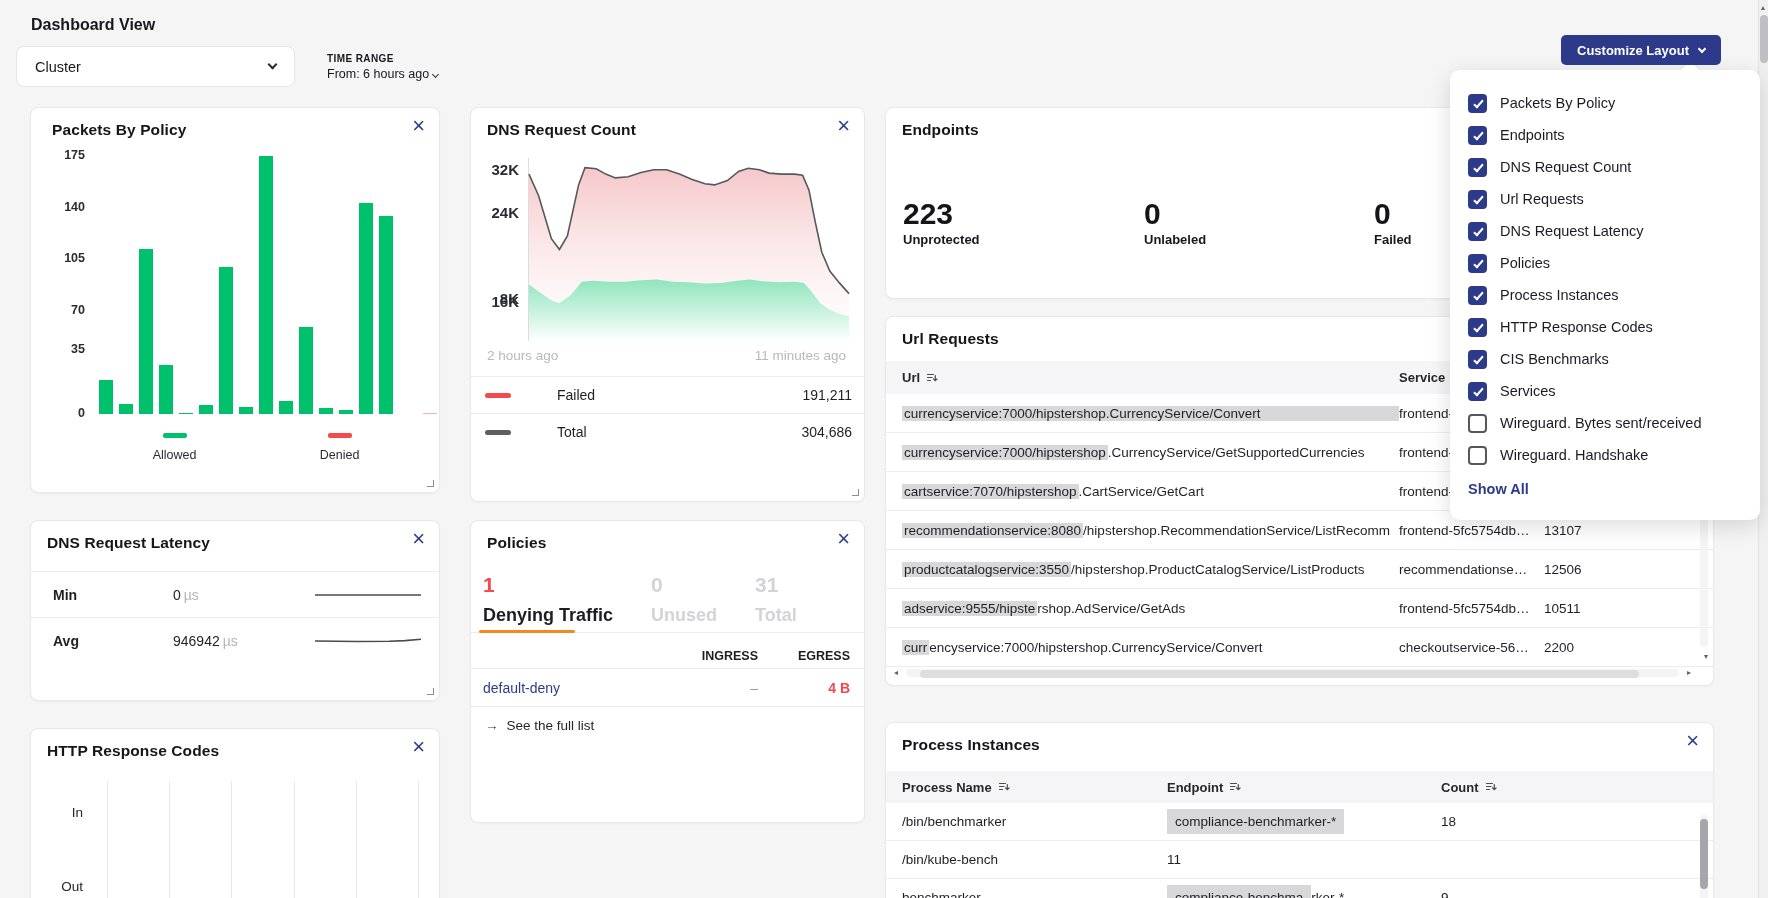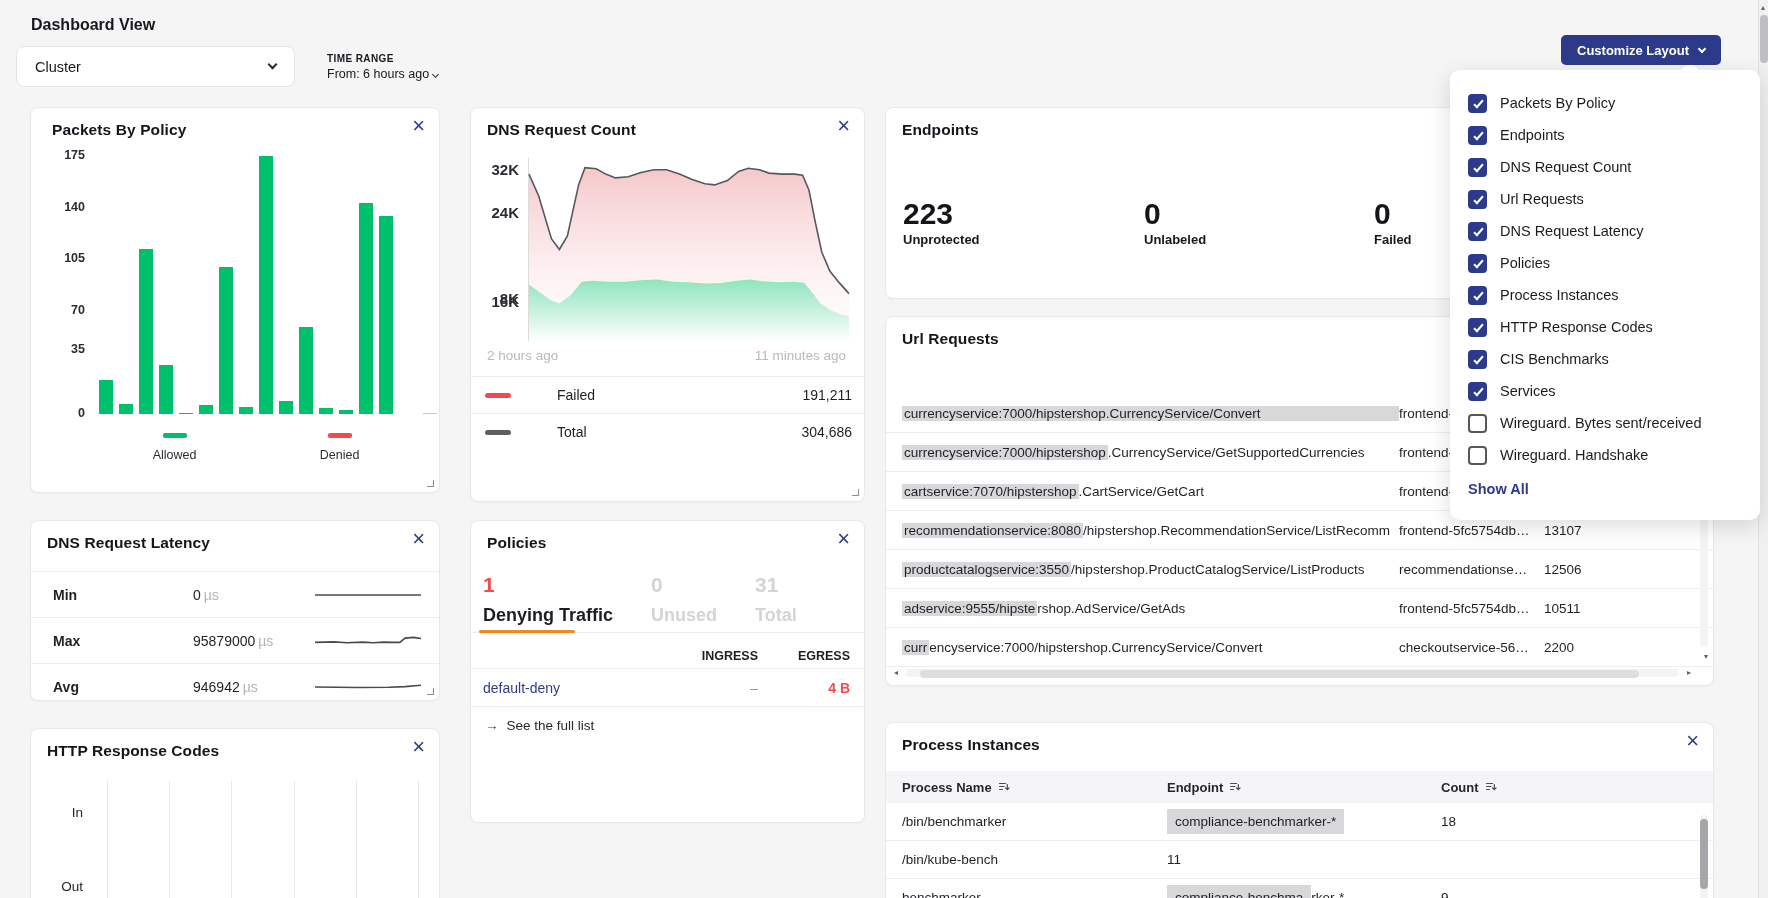--- a/index.html
+++ b/index.html
@@ -84,21 +84,21 @@
   #url-body .svc { overflow:hidden; white-space:nowrap; }
   #proc-head { top:48px; height:32px; grid-template-columns:265px 274px 1fr; padding-left:16px; }
   #proc-body { position:absolute; left:0; top:80px; width:100%; }
   #proc-body .t-row { height:38px; grid-template-columns:265px 274px 1fr; padding-left:16px; }
   .ep-hl-box { display:inline-block; padding:5px 8px 5px 8px; }
 
   
   #lat-rows { position:absolute; left:0; top:50px; width:100%; border-top:1px solid #ededef; }
   .lat-row { display:flex; align-items:center; height:46px; border-bottom:1px solid #ededef; padding:0 16px 0 22px; }
   .lat-row:last-child { border-bottom:none; }
-  .lat-label { width:140px; font-size:14px; font-weight:600; color:#1f1f26; }
+  .lat-label { width:120px; font-size:14px; font-weight:600; color:#1f1f26; }
   .lat-val { font-size:14px; color:#1f1f26; }
   .lat-unit { color:#b4b4b9; margin-left:3px; }
   .lat-spark { margin-left:auto; }
 
   
   .pol-tabs { position:absolute; left:12px; top:52px; display:flex; gap:38px; }
   .pol-tab { cursor:pointer; }
   .pol-num { font-size:21px; font-weight:700; line-height:24px; }
   .pol-lbl { font-size:18px; font-weight:700; margin-top:8px; }
   .pol-tab.active .pol-num { color:#f4494e; }
@@ -249,20 +249,35 @@
         <div class="ep-stat">
           <div class="ep-num">0</div>
           <div class="ep-label">Failed</div>
         </div>
       </div>
   </div>
 
   <div class="widget" id="w-url">
     <div class="w-title">Url Requests</div>
     <div class="w-close">×</div>
+    <div class="t-head" id="url-head">
+      <div class="th">
+          <span>Url</span>
+        <svg class="sort" width="12" height="12" viewBox="0 0 12 12">
+            <path d="M1.5 2.5h6M1.5 5.5h4.5M1.5 8.5h3" stroke="#4a4a50" stroke-width="1.2" stroke-linecap="round" fill="none"></path>
+            <path d="M9.3 3.5v5.2m0 0l-1.7-1.7m1.7 1.7l1.7-1.7" stroke="#4a4a50" stroke-width="1.2" stroke-linecap="round" stroke-linejoin="round" fill="none"></path>
+          </svg>
+      </div>
+      <div class="th">
+          <span>Service</span>
+        </div>
+      <div class="th">
+          <span>Count</span>
+        </div>
+    </div>
     <div id="url-body">
         <div class="t-row">
           <div class="cell-clip"><span class="hl" style="padding: 5px 147px 5px 2px;">currencyservice:7000/hipstershop.CurrencyService/Convert</span><span></span></div>
           <div class="svc">frontend-5fc5754db…</div>
           <div></div>
         </div>
         <div class="t-row">
           <div class="cell-clip"><span class="hl" style="padding: 5px 2px;">currencyservice:7000/hipstershop</span><span>.CurrencyService/GetSupportedCurrencies</span></div>
           <div class="svc">frontend-5fc5754db…</div>
           <div></div>
@@ -308,27 +323,20 @@
 
   <div class="widget" id="w-lat">
     <div class="w-title">DNS Request Latency</div>
     <div class="w-close">×</div>
     <div id="lat-rows">
         <div class="lat-row">
           <div class="lat-label">Min</div>
           <div class="lat-val"><span>0</span><span class="lat-unit">µs</span></div>
           <svg width="110" height="24" class="lat-spark">
             <path d="M2.0,12.0L108.0,12.0" fill="none" stroke="#4a4a50" stroke-width="1.6"></path>
-          </svg>
-        </div>
-        <div class="lat-row">
-          <div class="lat-label">Max</div>
-          <div class="lat-val"><span>95879000</span><span class="lat-unit">µs</span></div>
-          <svg width="110" height="24" class="lat-spark">
-            <path d="M2.0,13.4L21.1,12.9L33.8,13.8L49.7,13.1L60.3,13.8L70.9,13.1L80.4,13.4L86.8,13.4L92.1,9.1L100.6,8.4L108.0,9.5" fill="none" stroke="#4a4a50" stroke-width="1.6"></path>
           </svg>
         </div>
         <div class="lat-row">
           <div class="lat-label">Avg</div>
           <div class="lat-val"><span>946942</span><span class="lat-unit">µs</span></div>
           <svg width="110" height="24" class="lat-spark">
             <path d="M2.0,12.0L44.4,12.5L76.2,12.2L92.1,11.6L108.0,10.2" fill="none" stroke="#4a4a50" stroke-width="1.6"></path>
           </svg>
         </div>
       </div>

